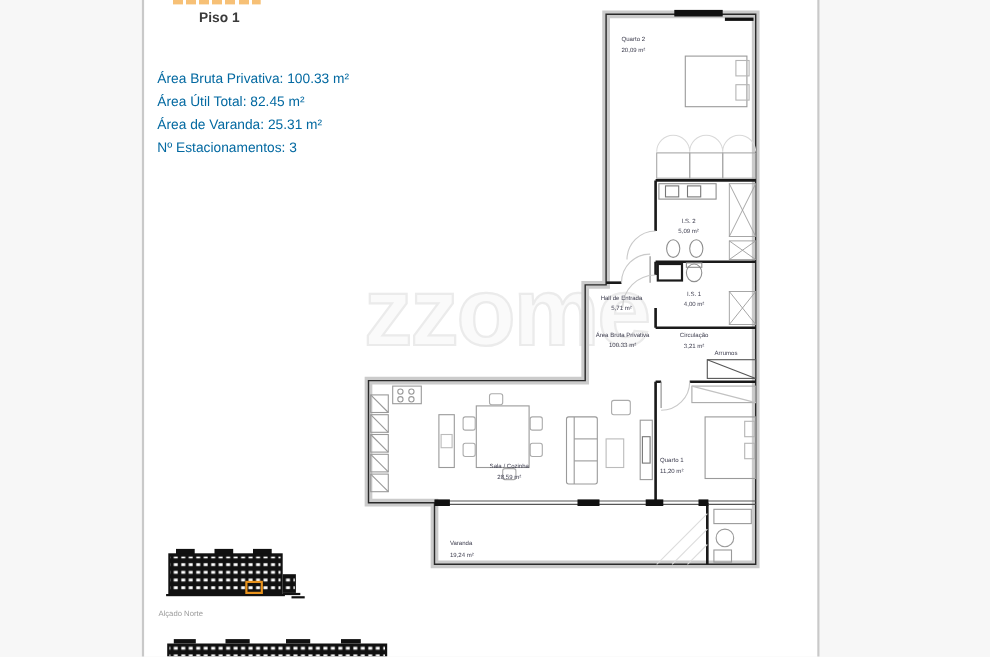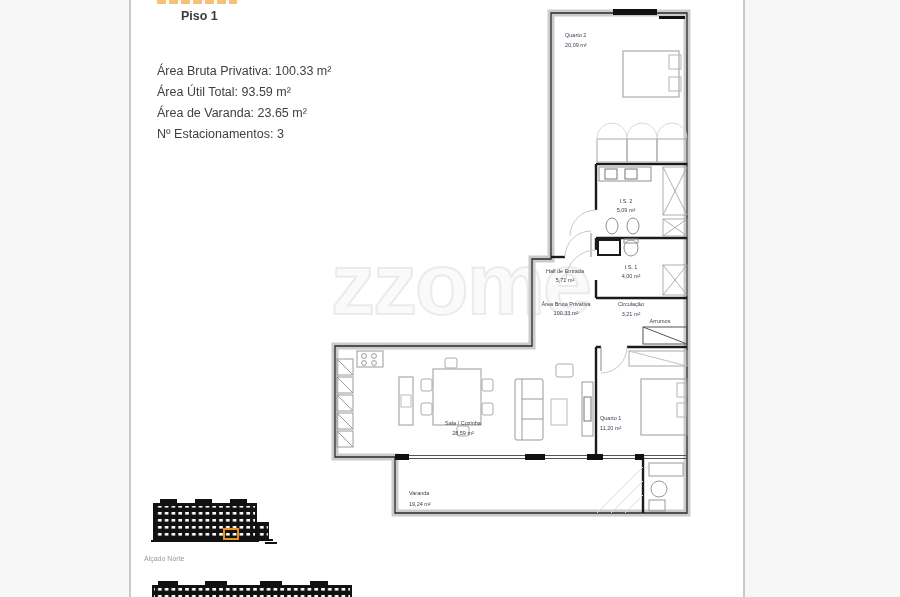--- a/index.html
+++ b/index.html
@@ -7,21 +7,21 @@
               font-family:"Liberation Sans", sans-serif; background:#f7f7f7; }
   .canvas { position:relative; width:900px; height:597px; background:#f7f7f7; }
   .page { position:absolute; left:129px; top:0; width:616px; height:597px;
           background:#ffffff; border-left:2px solid #c9c9c9; border-right:2px solid #c9c9c9;
           overflow:hidden; }
   .clipped-heading { position:absolute; left:26px; top:0; width:80px; height:4px;
           background:repeating-linear-gradient(90deg,#f5b55e 0 9px,#ffffff 9px 12px);
           opacity:.85; }
   .floor-label { position:absolute; left:26px; top:9px; font-size:12.5px; font-weight:bold;
           color:#3a3a3a;padding-left:24px; }
-  .specs { position:absolute; left:26px; top:61px; font-size:12.5px; color:#404040;
+  .specs { position:absolute; left:12px; top:61px; font-size:12.5px; color:#0369a1;
           line-height:21px; }
   .watermark { position:absolute; left:200px; top:233px; font-size:88px; font-weight:700;
           letter-spacing:-2px; color:#fafafa; -webkit-text-stroke:2px #ebebeb;
           z-index:1; user-select:none; }
   .plan-wrap { position:absolute; left:198px; top:7px; z-index:2; }
   .elev1-wrap { position:absolute; left:19px; top:496px; z-index:2; }
   .elev-label { position:absolute; left:13px; top:555px; font-size:7px; color:#9a9a9a; }
   .elev2-wrap { position:absolute; left:19px; top:579px; z-index:2; }
   svg text { font-family:"Liberation Sans", sans-serif; fill:#3d3d4e; }
   .room-name, .room-area { font-size:5.5px; }
@@ -31,22 +31,22 @@
 
 <div class="canvas">
   <div class="page">
 
     <div class="clipped-heading"></div>
 
     <div class="floor-label">Piso 1</div>
 
     <div class="specs">
       <div>Área Bruta Privativa: 100.33 m²</div>
-      <div>Área Útil Total: 93.59 m²</div>
-      <div>Área de Varanda: 23.65 m²</div>
+      <div>Área Útil Total: 82.45 m²</div>
+      <div>Área de Varanda: 25.31 m²</div>
       <div>Nº Estacionamentos: 3</div>
     </div>
 
     <div class="watermark">zzome</div>
 
     <div class="plan-wrap">
       <svg width="366" height="512" viewBox="0 0 366 512">
 
         <g>
           <path d="M222,6 H358 V506 H66 V450 H6 V339 H203 V252 H222 Z" fill="none" stroke="#cbcbcb" stroke-width="7"></path>

